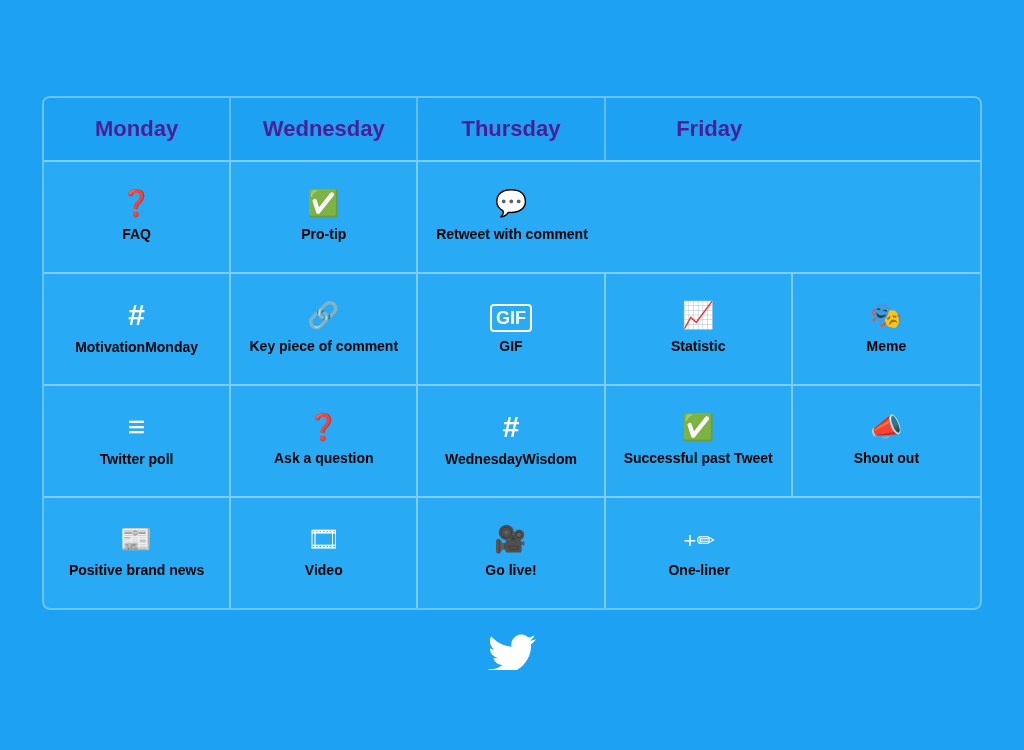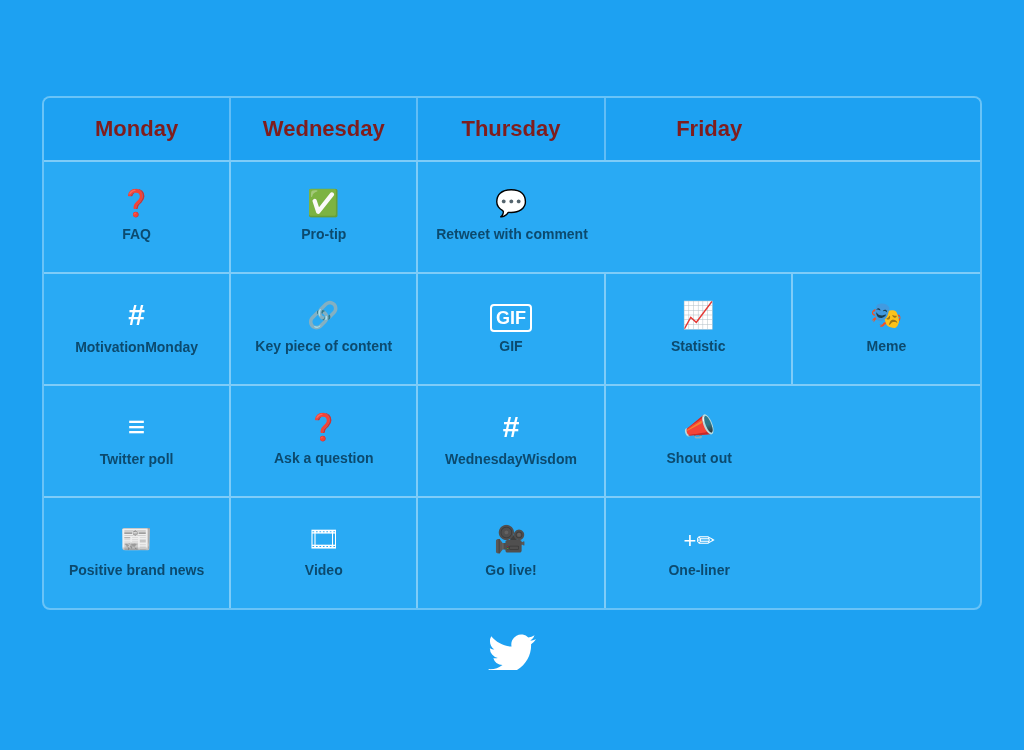--- a/index.html
+++ b/index.html
@@ -36,21 +36,21 @@
       border: 2px solid rgba(255,255,255,0.3);
     }
 
     .header-row {
       display: grid;
       grid-template-columns: repeat(5, 1fr);
       background: #1DA1F2;
     }
 
     .header-cell {
-      color: #7f1d1d;
+      color: #4c1d95;
       font-size: 22px;
       font-weight: 700;
       text-align: center;
       padding: 18px 10px;
       border-right: 2px solid rgba(255,255,255,0.3);
     }
 
     .header-cell:last-child {
       border-right: none;
       padding-left: 30px;
@@ -81,21 +81,21 @@
     .cell-icon {
       font-size: 28px;
       margin-bottom: 8px;
       line-height: 1;
     }
 
     .cell-label {
       font-size: 14px;
       font-weight: 600;
       line-height: 1.3;
-      color: #0c4a6e;
+      color: #000000;
     }
 
     .footer {
       display: flex;
       justify-content: center;
       margin-top: 20px;
     }
 
     .twitter-bird {
       width: 50px;
@@ -153,21 +153,21 @@
             <div class="cell-label">Retweet with comment</div>
           </div>
         </div>
         <div class="grid-row">
           <div class="grid-cell">
             <div class="cell-icon icon-hashtag"></div>
             <div class="cell-label">MotivationMonday</div>
           </div>
           <div class="grid-cell">
             <div class="cell-icon icon-link"></div>
-            <div class="cell-label">Key piece of content</div>
+            <div class="cell-label">Key piece of comment</div>
           </div>
           <div class="grid-cell">
             <div class="cell-icon icon-gif"></div>
             <div class="cell-label">GIF</div>
           </div>
           <div class="grid-cell">
             <div class="cell-icon icon-statistic"></div>
             <div class="cell-label">Statistic</div>
           </div>
           <div class="grid-cell">
@@ -180,20 +180,24 @@
             <div class="cell-icon icon-poll"></div>
             <div class="cell-label">Twitter poll</div>
           </div>
           <div class="grid-cell">
             <div class="cell-icon icon-question"></div>
             <div class="cell-label">Ask a question</div>
           </div>
           <div class="grid-cell">
             <div class="cell-icon icon-wisdom"></div>
             <div class="cell-label">WednesdayWisdom</div>
+          </div>
+          <div class="grid-cell">
+            <div class="cell-icon icon-success"></div>
+            <div class="cell-label">Successful past Tweet</div>
           </div>
           <div class="grid-cell">
             <div class="cell-icon icon-shout"></div>
             <div class="cell-label">Shout out</div>
           </div>
         </div>
         <div class="grid-row">
           <div class="grid-cell">
             <div class="cell-icon icon-news"></div>
             <div class="cell-label">Positive brand news</div>

